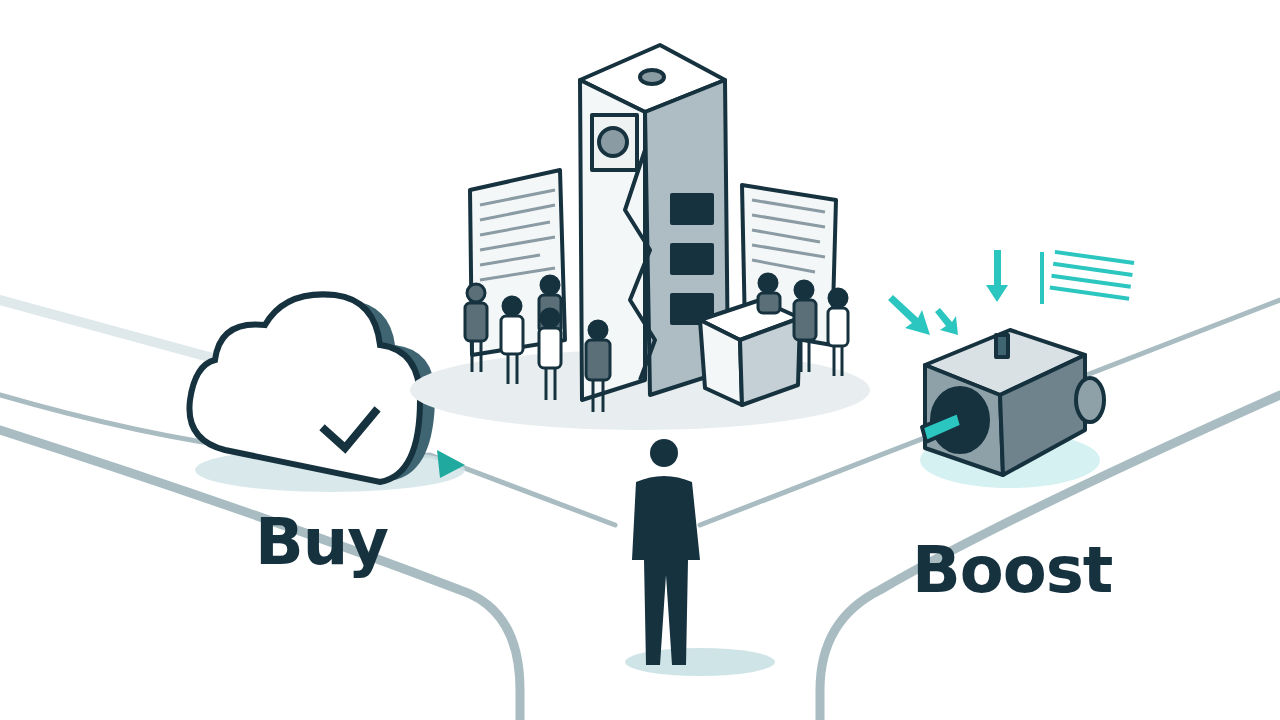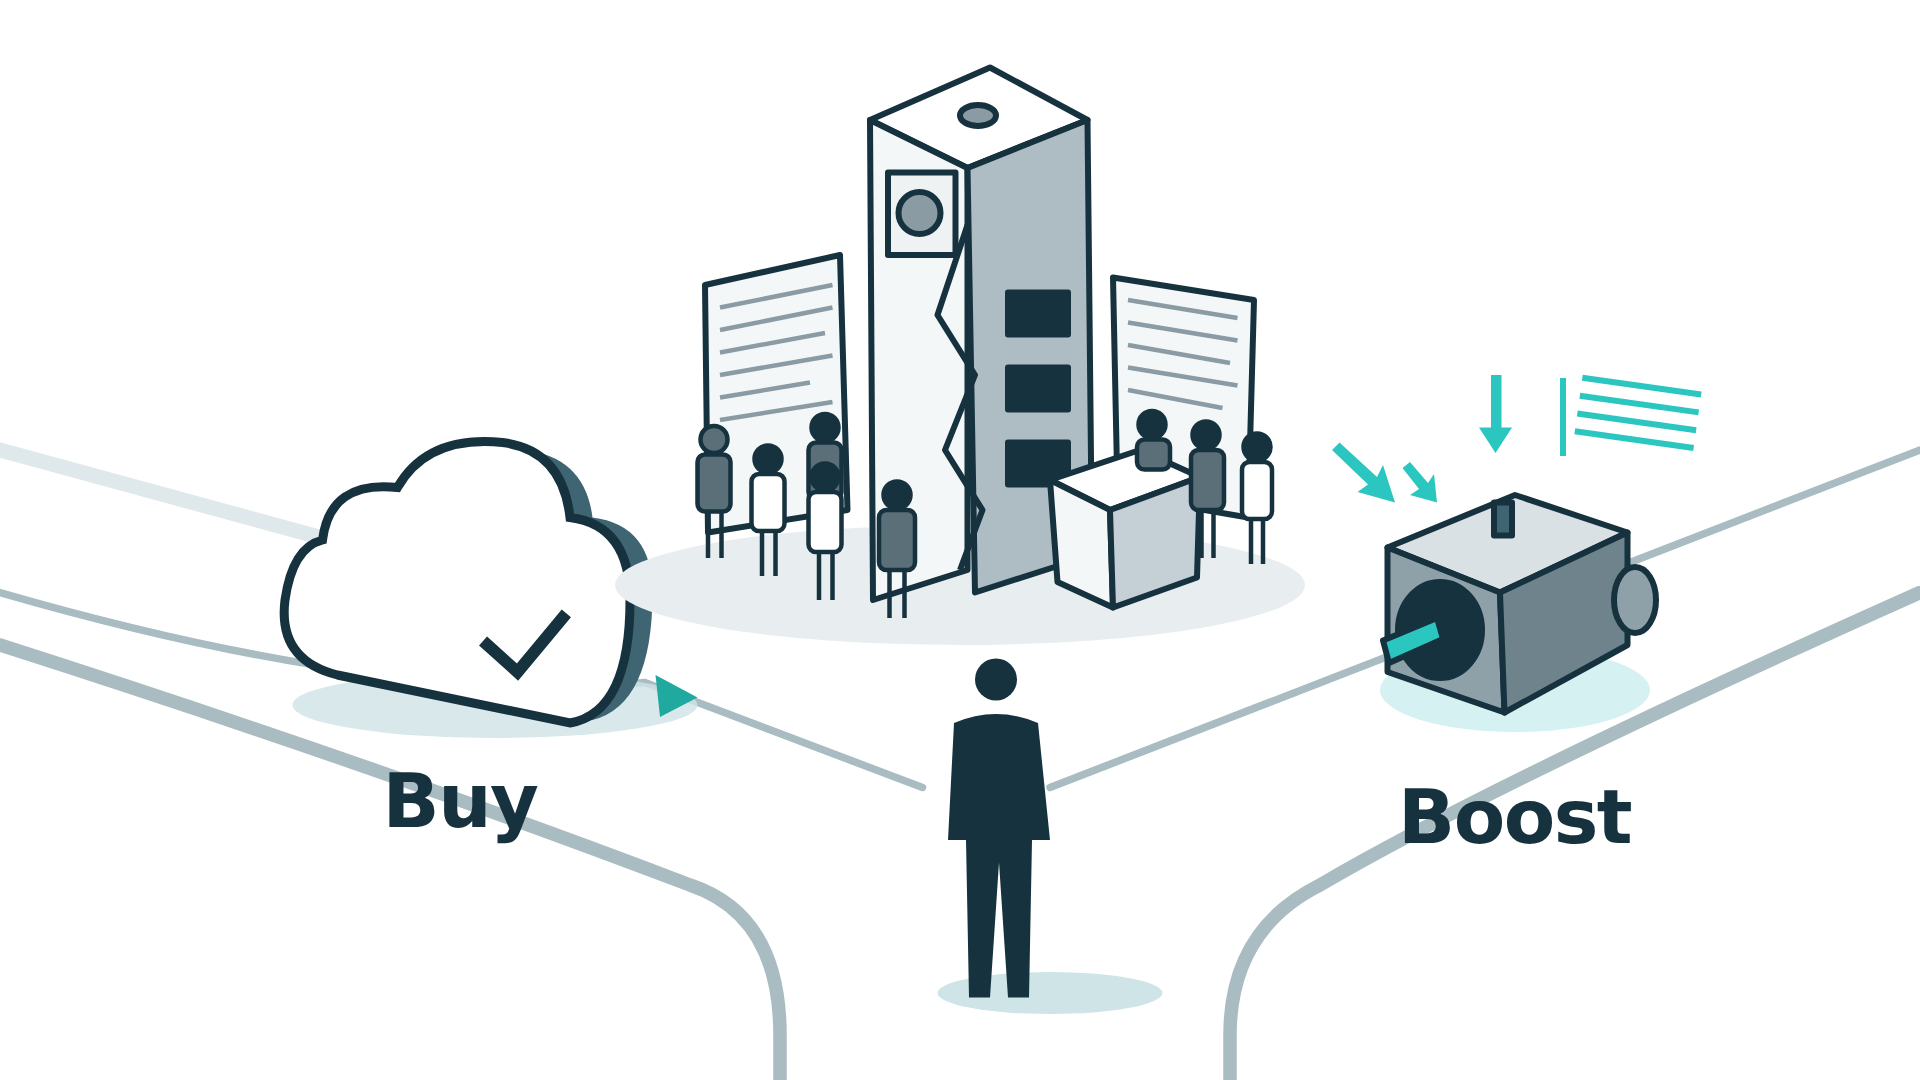--- a/index.html
+++ b/index.html
@@ -1,20 +1,20 @@
 <!DOCTYPE html>
 <html><head>
 <meta charset="utf-8">
 <style>
   html,body{margin:0;padding:0;background:#ffffff;}
   body{width:1280px;height:720px;overflow:hidden;position:relative;font-family:"Liberation Sans",sans-serif;}
   .scene{position:absolute;left:0;top:0;width:1280px;height:720px;}
-  .label{position:absolute;font-family:"DejaVu Sans",sans-serif;font-weight:bold;color:#16323f;font-size:50px;letter-spacing:-1px;}
+  .label{position:absolute;font-family:"DejaVu Sans",sans-serif;font-weight:bold;color:#16323f;font-size:64px;letter-spacing:-1px;}
   #buy-label{left:255px;top:505px;}
-  #boost-label{left:912px;top:516px;margin-left:20px;}
+  #boost-label{left:912px;top:533px;}
 </style>
 </head>
 <body>
 
 <svg class="scene" viewBox="0 0 1280 720" width="1280" height="720" xmlns="http://www.w3.org/2000/svg">
 
   <g fill="none" stroke="#a9bcc2" stroke-linecap="round">
     <path d="M0 300 L220 360" stroke-width="10" stroke="#dfe8ea"></path>
     <path d="M0 395 Q260 470 430 455 L615 525" stroke-width="5"></path>
     <path d="M0 430 Q250 510 460 590 Q520 610 520 690 L520 720" stroke-width="9"></path>

